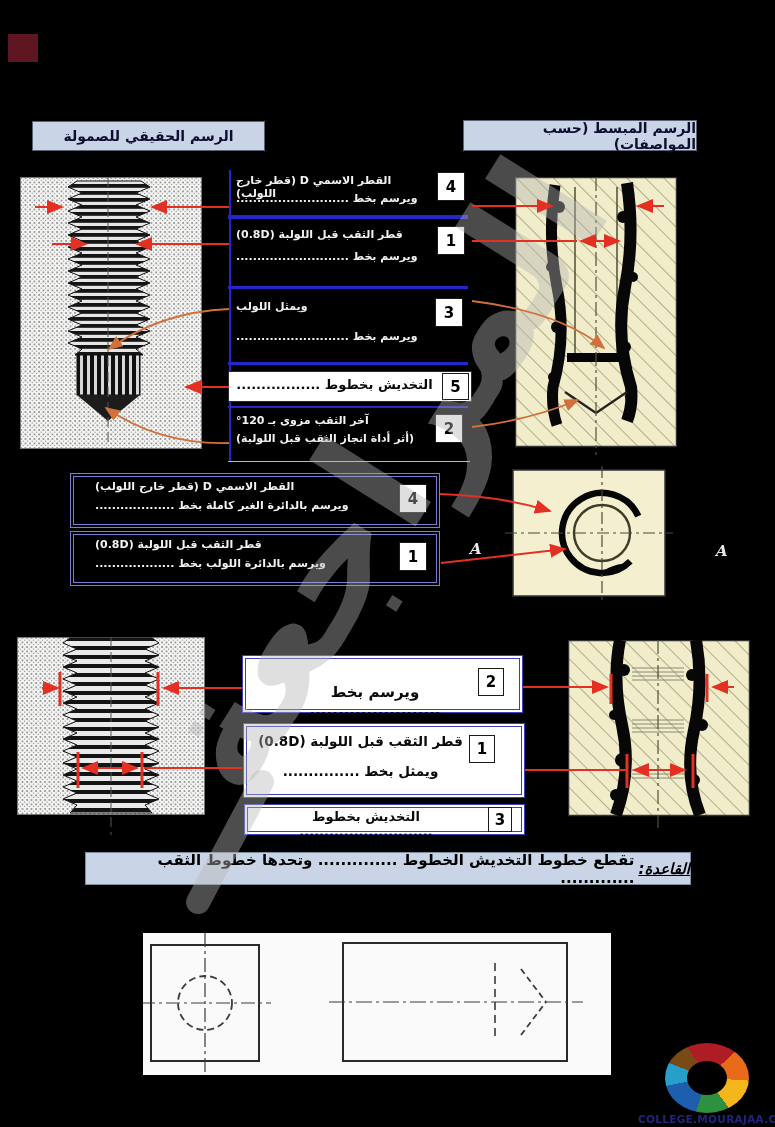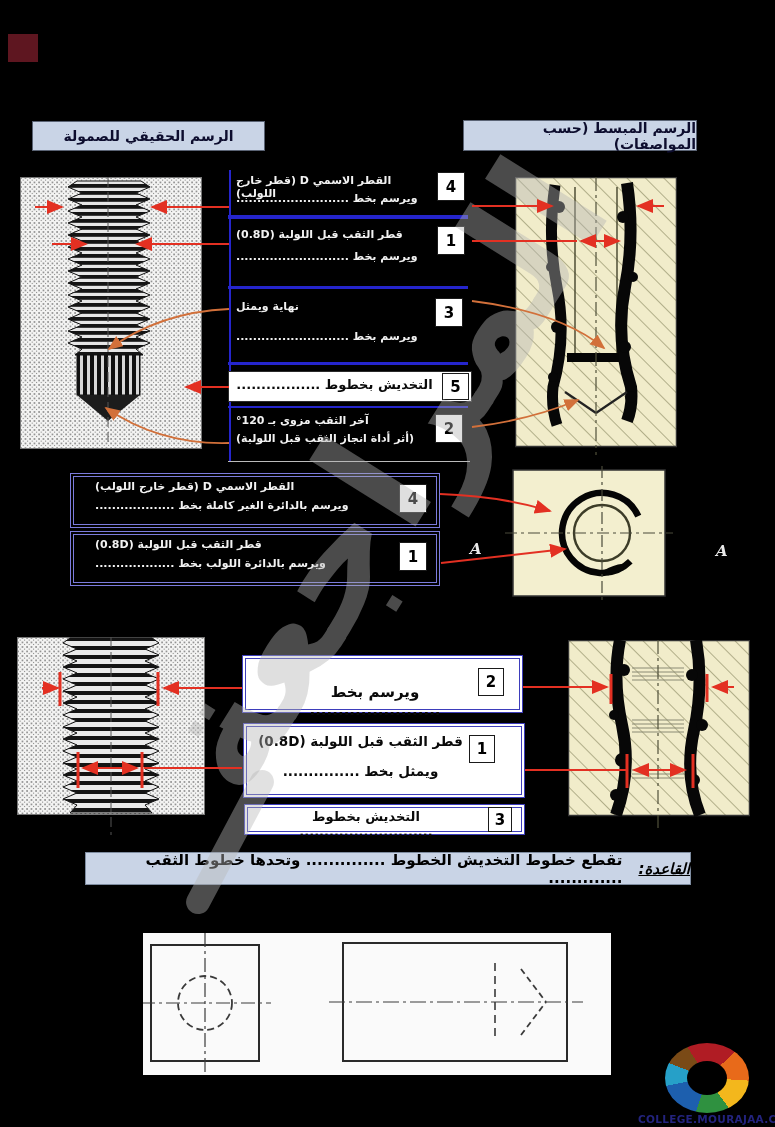--- a/index.html
+++ b/index.html
@@ -13,21 +13,21 @@
   .wlabel{position:absolute;color:#f2f2f2;font-weight:bold;font-size:11px;text-align:left;
           direction:rtl;z-index:3;}
   .blabel{position:absolute;color:#0a0a0a;font-weight:bold;text-align:center;direction:rtl;z-index:4;}
   .bluebar{position:absolute;background:#2525cc;z-index:3;}
   .dblbox{position:absolute;border:4px double #7b7bdc;background:#000;z-index:3;}
   .dblbox2{position:absolute;border:4px double #3d3dbb;background:#fff;z-index:3;}
   .whitebox{position:absolute;background:#fff;border:1px solid #2a2a2a;z-index:3;}
   .rulebox{position:absolute;background:#c9d4e6;border:1px solid #7e8ca0;color:#000;
            font-size:15px;font-weight:bold;display:flex;align-items:center;justify-content:center;
            direction:rtl;z-index:3;}
-  .rulebox .kw{text-decoration:underline;font-style:italic;margin-left:16px;}
+  .rulebox .kw{text-decoration:underline;font-style:italic;margin-left:4px;}
   .aletter{position:absolute;color:#e9e9e9;font-family:"DejaVu Serif",serif;font-style:italic;
            font-weight:bold;font-size:15px;z-index:3;}
   .drawing{position:absolute;z-index:2;}
   .watermark{position:absolute;color:#b4b4b4;opacity:.42;font-weight:bold;z-index:5;
              pointer-events:none;white-space:nowrap;}
   #arrows{position:absolute;left:0;top:0;z-index:6;pointer-events:none;}
   .cornermark{position:absolute;background:#5e1620;z-index:2;}
   .logoring{position:absolute;border-radius:50%;z-index:3;
     background:conic-gradient(#b01c24 0 13%, #e86a1a 13% 26%, #f3b71c 26% 40%, #2f9140 40% 55%,
                #1d5fae 55% 72%, #26a0c8 72% 81%, #7a4a16 81% 91%, #b01c24 91% 100%);}
@@ -106,21 +106,21 @@
   <div class="abs" style="left:228px;top:461px;width:242px;height:1px;background:#bbb;z-index:3;"></div>
 
   <div class="wlabel" style="left:236px;top:174px;width:196px;">القطر الاسمي D (قطر خارج اللولب)</div>
   <div class="wlabel" style="left:236px;top:192px;width:196px;">ويرسم بخط ...........................</div>
   <div class="numbox" style="left:437px;top:172px;width:26px;height:27px;">4</div>
 
   <div class="wlabel" style="left:236px;top:228px;width:196px;">قطر الثقب قبل اللولبة (0.8D)</div>
   <div class="wlabel" style="left:236px;top:250px;width:196px;">ويرسم بخط ...........................</div>
   <div class="numbox" style="left:437px;top:226px;width:26px;height:27px;">1</div>
 
-  <div class="wlabel" style="left:236px;top:300px;width:196px;">نهاية ويمثل</div>
+  <div class="wlabel" style="left:236px;top:300px;width:196px;">ويمثل اللولب</div>
   <div class="wlabel" style="left:236px;top:330px;width:196px;">ويرسم بخط ...........................</div>
   <div class="numbox" style="left:435px;top:298px;width:26px;height:27px;">3</div>
 
   <div class="whitebox" style="left:228px;top:371px;width:242px;height:29px;"></div>
   <div class="blabel" style="left:232px;top:377px;width:205px;font-size:13px;">التخديش بخطوط .................</div>
   <div class="numbox" style="left:442px;top:373px;width:25px;height:25px;">5</div>
 
   <div class="wlabel" style="left:236px;top:414px;width:196px;">آخر الثقب مزوى بـ 120°</div>
   <div class="wlabel" style="left:236px;top:432px;width:196px;">(أثر أداة انجاز الثقب قبل اللولبة)</div>
   <div class="numbox" style="left:435px;top:414px;width:26px;height:27px;">2</div>

